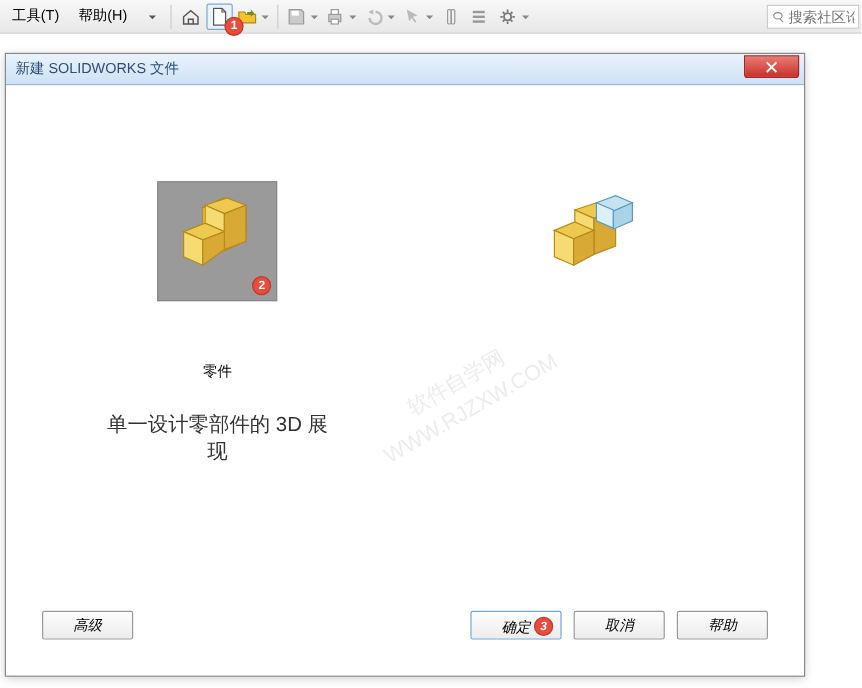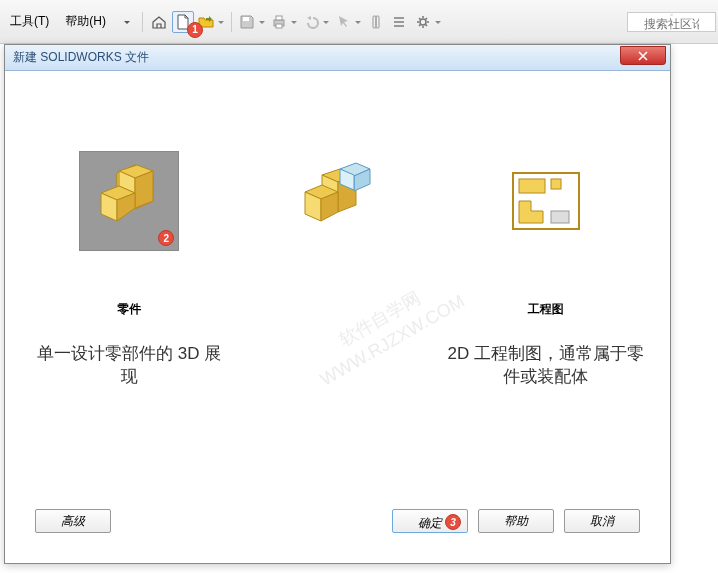--- a/index.html
+++ b/index.html
@@ -1,46 +1,46 @@
 <!DOCTYPE html>
 <html><head>
 <meta charset="utf-8">
 <style>
 * { box-sizing: border-box; margin: 0; padding: 0; }
 body { font-family: "Microsoft YaHei", Arial, sans-serif; font-size: 12px; background: #fff; width: 718px; height: 573px; overflow: hidden; position: relative; }
 
 
-.toolbar { height: 44px; background: linear-gradient(#f8f8f8, #e8e8e8); border-bottom: 1px solid #ccc; display: flex; align-items: center; padding: 0 2px; }
+.toolbar { height: 28px; background: linear-gradient(#f8f8f8, #e8e8e8); border-bottom: 1px solid #ccc; display: flex; align-items: center; padding: 0 2px; }
 .menu-item { padding: 0 8px; height: 26px; display: flex; align-items: center; cursor: default; }
 .menu-item.dropdown::after { content: ""; margin-left: 2px; border: 3px solid transparent; border-top-color: #555; position: relative; top: 2px; }
 .tb-sep { width: 1px; height: 20px; background: #ccc; margin: 0 4px; }
 .tb-btn { width: 22px; height: 22px; display: flex; align-items: center; justify-content: center; margin: 0 1px; position: relative; }
 .tb-btn.dd { padding-right: 10px; width: 30px; }
 .tb-btn.dd::after { content: ""; position: absolute; right: 2px; top: 10px; border: 3px solid transparent; border-top-color: #888; }
 .tb-btn svg { width: 16px; height: 16px; }
 .tb-btn.new-file { border: 1px solid #7aa7d8; background: #eaf3fc; border-radius: 2px; }
-.search-box { margin-left: auto; display: flex; align-items: center; border: 1px solid #ccc; height: 20px; padding: 0 16px; background: #fff; flex-direction: column; }
+.search-box { margin-left: auto; display: flex; align-items: center; border: 1px solid #ccc; height: 20px; padding: 0 3px; background: #fff; }
 .search-box input { border: none; outline: none; font-size: 12px; width: 55px; }
 
 
 .badge { position: absolute; width: 16px; height: 16px; border-radius: 50%; background: #e74c3c; color: #fff; font-size: 10px; font-weight: bold; display: flex; align-items: center; justify-content: center; border: 1px solid #c0392b; z-index: 10; }
 
 
 .dialog { position: absolute; left: 4px; top: 44px; width: 667px; height: 520px; border: 1px solid #888; background: #fff; box-shadow: 0 2px 8px rgba(0,0,0,0.2); }
 .titlebar { height: 26px; background: linear-gradient(#eaf3fc, #cde1f5); border-bottom: 1px solid #9ab7d8; display: flex; align-items: center; padding-left: 8px; }
 .titlebar-title { color: #2a4e7a; font-size: 12px; }
 .close-btn { margin-left: auto; width: 46px; height: 19px; margin-right: 4px; margin-top: -4px; background: linear-gradient(#e97c72, #c9302c); border: 1px solid #a02722; border-radius: 0 0 3px 3px; display: flex; align-items: center; justify-content: center; }
 .close-btn svg { width: 10px; height: 10px; }
 
 .dialog-body { padding: 20px; height: calc(100% - 26px); display: flex; flex-direction: column; }
 .options { display: flex; justify-content: space-around; margin-top: 60px; }
 .opt { width: 200px; text-align: center; }
 .opt-icon-wrap { width: 100px; height: 100px; margin: 0 auto 50px; position: relative; display: flex; align-items: center; justify-content: center; }
 .opt.selected .opt-icon-wrap { background: #9a9a9a; border: 1px solid #888; }
-.opt-title { font-size: 12px; font-weight: bold; margin-bottom: 24px; }
+.opt-title { font-size: 12px; font-weight: normal; margin-bottom: 24px; }
 .opt-desc { font-size: 17px; color: #333; }
 
 .buttons { margin-top: auto; display: flex; align-items: center; padding: 0 10px 10px; }
 .btn { min-width: 76px; height: 24px; border: 1px solid #999; background: linear-gradient(#fdfdfd, #ececec); border-radius: 2px; font-size: 12px; display: flex; align-items: center; justify-content: center; cursor: default; position: relative; font-style: italic; }
 .btn + .btn { margin-left: 10px; }
 .btn.primary { border-color: #6fa8dc; align-items: flex-end; }
 
 
 .watermark { position: absolute; left: 300px; top: 260px; color: rgba(180,180,180,0.25); font-size: 18px; transform: rotate(-30deg); pointer-events: none; line-height: 1.4; text-align: center; }
 </style>
@@ -191,40 +191,27 @@
               <path fill="#c5e2ef" stroke="#5a9bc4" d="M43 8 L59 2 L73 8 L57 15 Z"></path>
               <path fill="#dcf0f9" stroke="#5a9bc4" d="M43 8 L57 15 L57 30 L43 23 Z" opacity="0"></path>
               <path fill="#a9d3e8" stroke="#5a9bc4" d="M73 8 L73 23 L57 30 L57 15 Z"></path>
               <path fill="#dcf0f9" stroke="#5a9bc4" d="M43 8 L57 15 L57 30 L41 23 L41 8 Z" opacity="0"></path>
               <path fill="#dcf0f9" stroke="#5a9bc4" d="M57 15 L57 30 L43 24 L43 9 Z" transform="translate(0,-1)"></path>
             </g>
           </svg>
         </div>
       </div>
 
-      <div class="opt">
-        <div class="opt-icon-wrap">
-          <svg width="70" height="60" viewBox="0 0 70 60">
-            <rect x="2" y="2" width="66" height="56" fill="#fff" stroke="#b58a1a" stroke-width="2"></rect>
-            <rect x="8" y="8" width="26" height="14" fill="#f3d158" stroke="#b58a1a"></rect>
-            <rect x="40" y="8" width="10" height="10" fill="#f3d158" stroke="#b58a1a"></rect>
-            <path fill="#f3d158" stroke="#b58a1a" d="M8 30 h12 v10 h12 v12 h-24 z"></path>
-            <rect x="40" y="40" width="18" height="12" fill="#ddd" stroke="#999"></rect>
-          </svg>
-        </div>
-        <div class="opt-title">工程图</div>
-        <div class="opt-desc">2D 工程制图，通常属于零件或装配体</div>
-      </div>
 
     </div>
 
     <div class="buttons">
       <div class="btn">高级</div>
       <div style="flex:1"></div>
       <div class="btn primary">
         <span>确定</span>
         <span class="badge" style="left:52px;top:4px">3</span>
       </div>
+      <div class="btn">取消</div>
       <div class="btn">帮助</div>
-      <div class="btn">取消</div>
     </div>
   </div>
 </div>
 
 </body></html>

